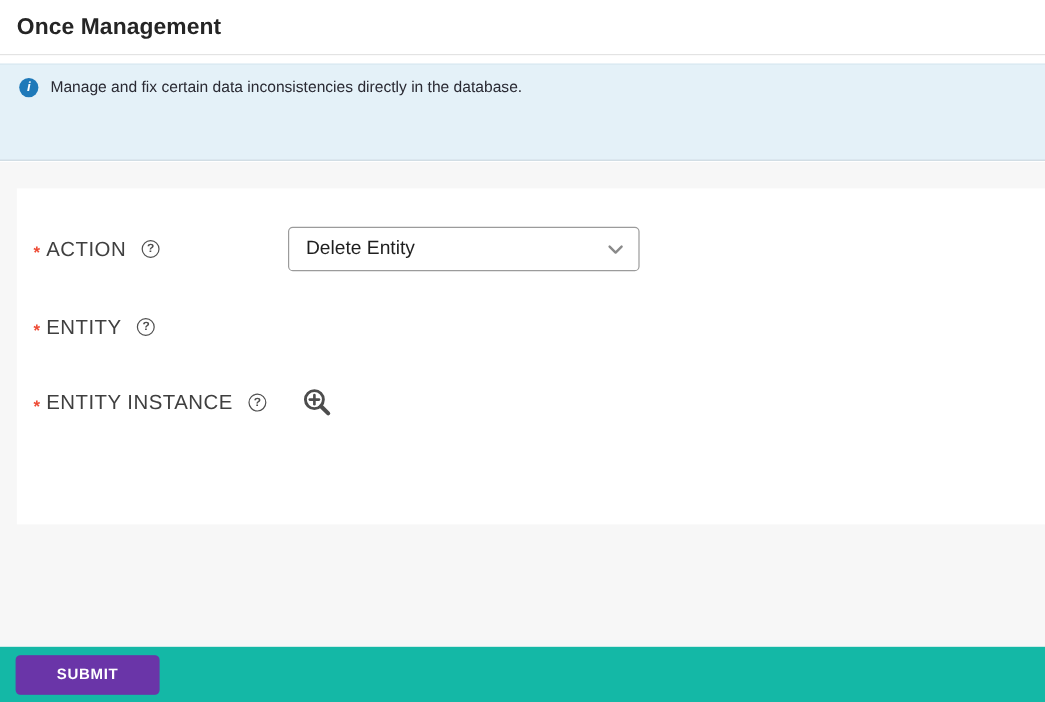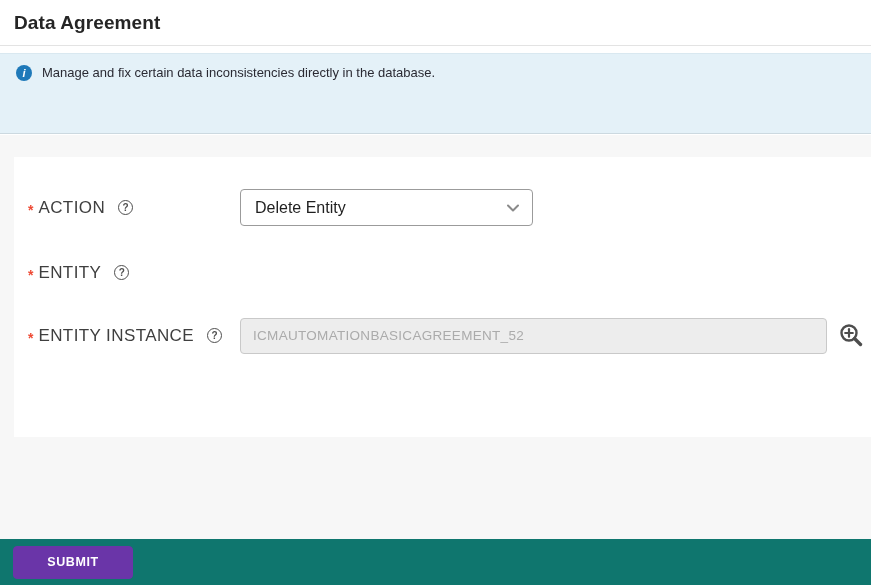--- a/index.html
+++ b/index.html
@@ -170,21 +170,21 @@
     flex: none;
     margin-left: 11px;
     cursor: pointer;
   }
 
   
   .footer-bar {
     position: absolute;
     top: 539px; left: 0; right: 0;
     height: 46px;
-    background: #0f766e;
+    background: #14b8a6;
     display: flex;
     align-items: center;
     padding-left: 13px;
   }
   .btn {
     height: 33px;
     border-radius: 4px;
     font-family: "Liberation Sans", "DejaVu Sans", sans-serif;
     font-size: 12.5px;
     font-weight: 600;
@@ -204,21 +204,21 @@
     border: 1px solid #7b3fae;
     color: #5c2d91;
   }
 </style>
 </head>
 <body>
 
 <div class="screen">
 
   <div class="header">
-    <div class="page-title">Data Agreement</div>
+    <div class="page-title">Once Management</div>
   </div>
 
   <div class="banner">
     <span class="info-icon">i</span>
     <div class="banner-line">Manage and fix certain data inconsistencies directly in the database.</div>
   </div>
 
   <div class="mid-bg"></div>
 
   <div class="card">
@@ -244,21 +244,20 @@
         <span class="help-icon">?</span>
       </div>
     </div>
 
     <div class="form-row row-entity-instance">
       <div class="label-cell">
         <span class="req-mark">*</span>
         <span class="field-label">ENTITY INSTANCE</span>
         <span class="help-icon">?</span>
       </div>
-      <input class="text-input" type="text" disabled="" value="ICMAUTOMATIONBASICAGREEMENT_52" style="">
       <svg class="lookup-icon" viewBox="0 0 27 27">
         <circle cx="11" cy="11" r="7.5" fill="none" stroke="#4d4d4d" stroke-width="2.4"></circle>
         <line x1="7.2" y1="11" x2="14.8" y2="11" stroke="#4d4d4d" stroke-width="2.2" stroke-linecap="round"></line>
         <line x1="11" y1="7.2" x2="11" y2="14.8" stroke="#4d4d4d" stroke-width="2.2" stroke-linecap="round"></line>
         <line x1="16.5" y1="16.5" x2="22.5" y2="22.5" stroke="#4d4d4d" stroke-width="3.4" stroke-linecap="round"></line>
       </svg>
     </div>
 
   </div>
 

